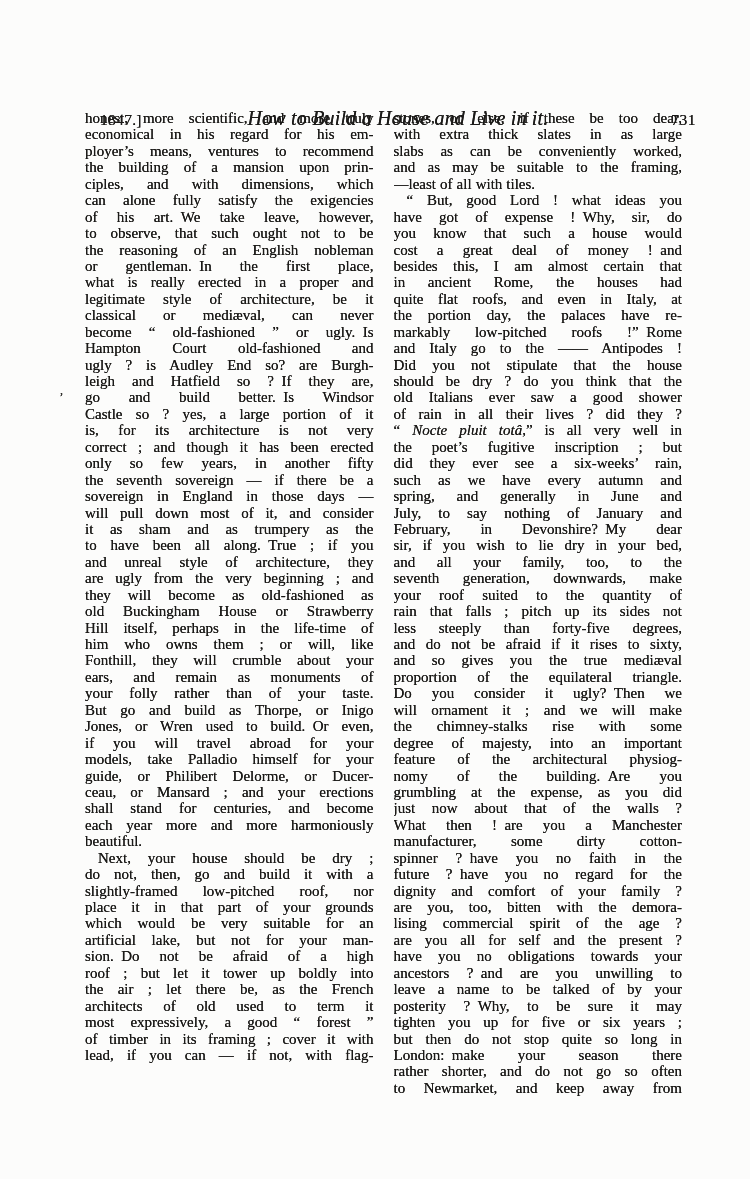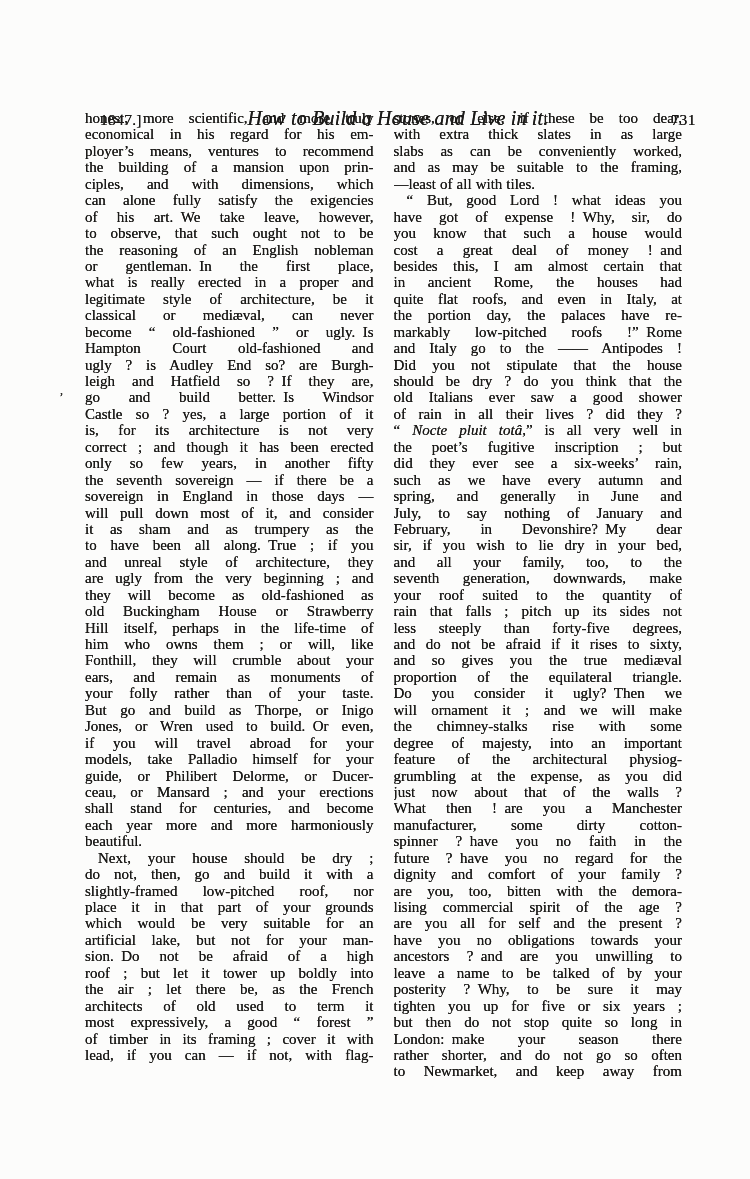--- a/index.html
+++ b/index.html
@@ -150,20 +150,21 @@
         <div class="line">rain that falls ; pitch up its sides not</div>
         <div class="line">less steeply than forty-five degrees,</div>
         <div class="line">and do not be afraid if it rises to sixty,</div>
         <div class="line">and so gives you the true mediæval</div>
         <div class="line">proportion of the equilateral triangle.</div>
         <div class="line">Do you consider it ugly? Then we</div>
         <div class="line">will ornament it ; and we will make</div>
         <div class="line">the chimney-stalks rise with some</div>
         <div class="line">degree of majesty, into an important</div>
         <div class="line">feature of the architectural physiog-</div>
+        <div class="line">nomy of the building. Are you</div>
         <div class="line">grumbling at the expense, as you did</div>
         <div class="line">just now about that of the walls ?</div>
         <div class="line">What then ! are you a Manchester</div>
         <div class="line">manufacturer, some dirty cotton-</div>
         <div class="line">spinner ? have you no faith in the</div>
         <div class="line">future ? have you no regard for the</div>
         <div class="line">dignity and comfort of your family ?</div>
         <div class="line">are you, too, bitten with the demora-</div>
         <div class="line">lising commercial spirit of the age ?</div>
         <div class="line">are you all for self and the present ?</div>

